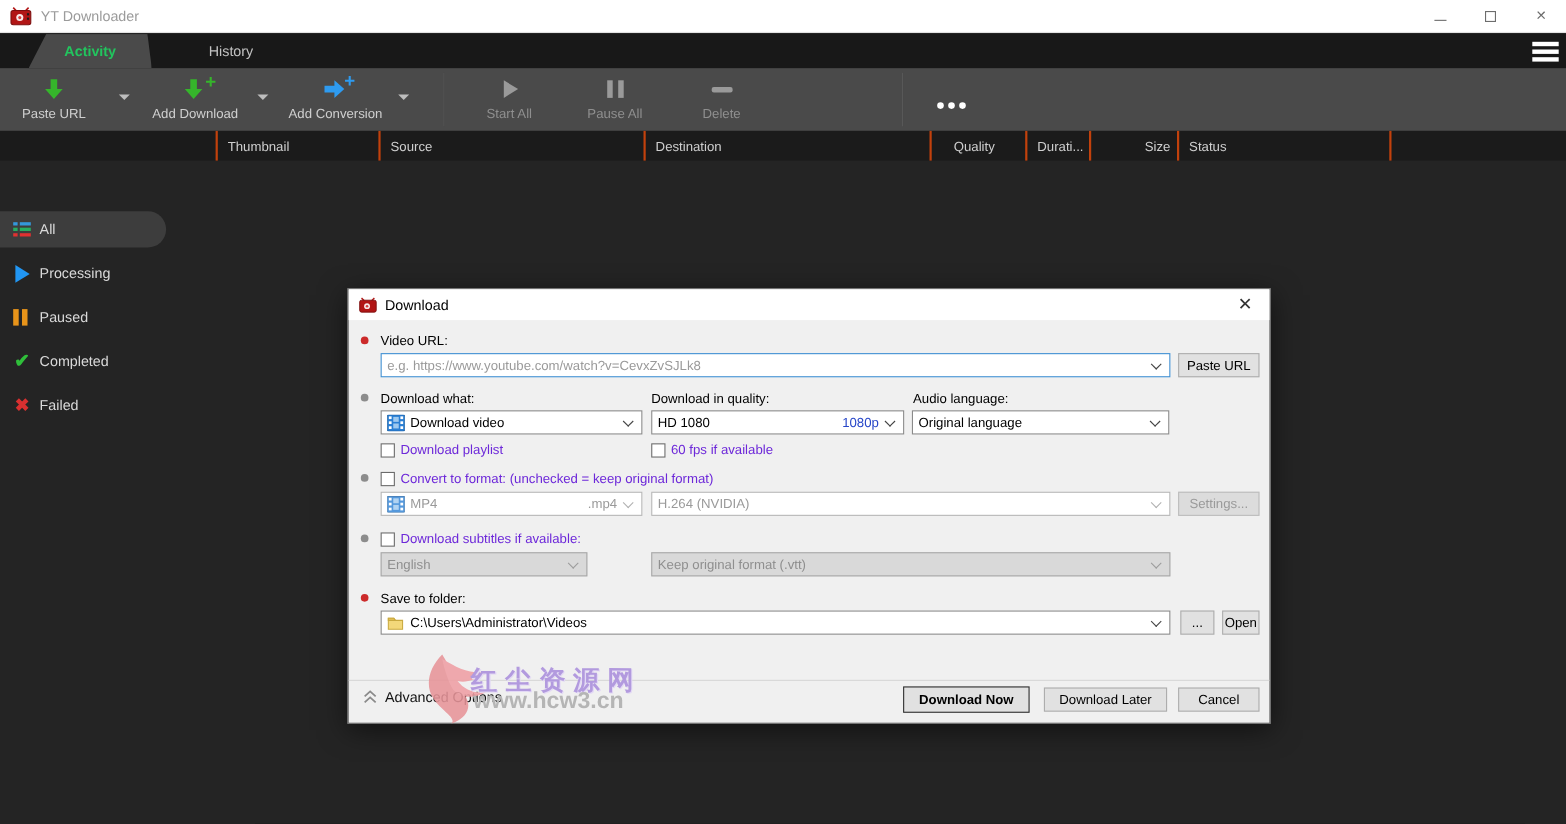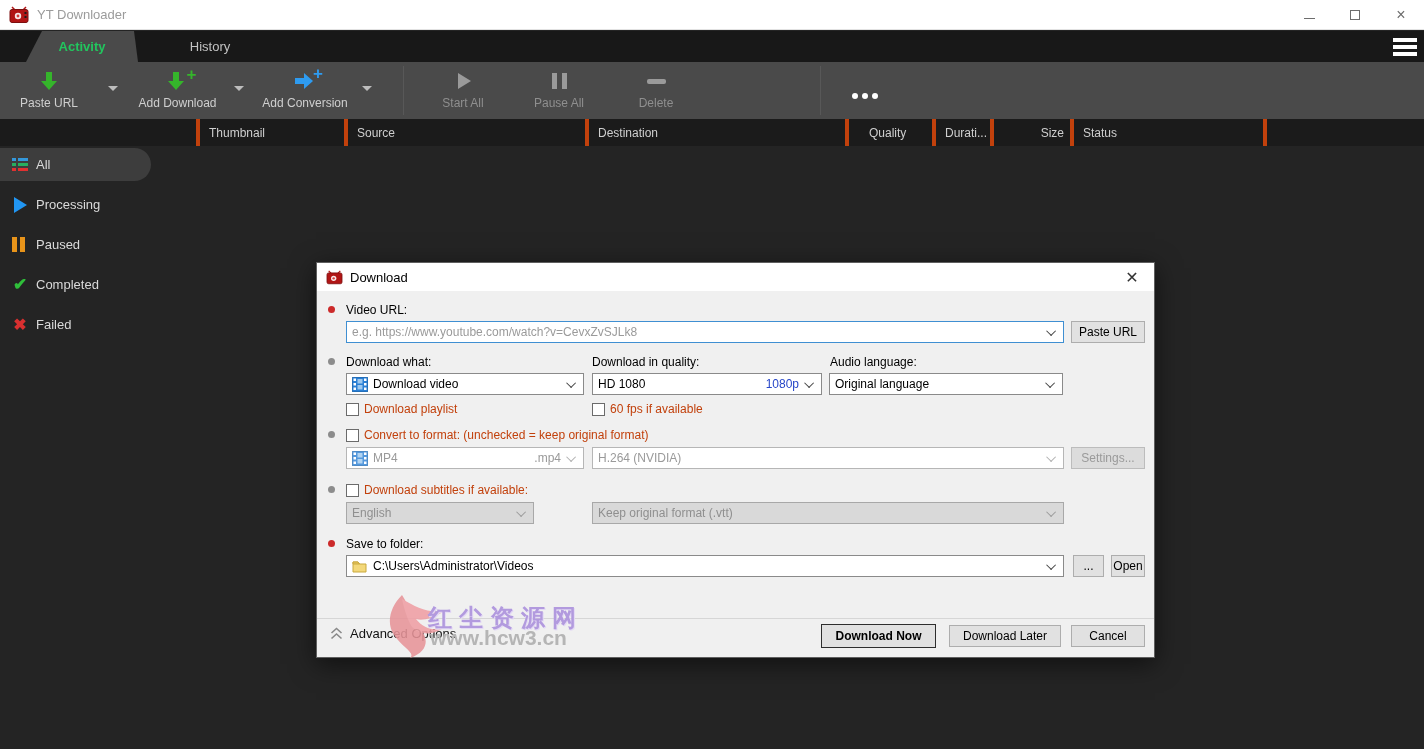--- a/index.html
+++ b/index.html
@@ -32,26 +32,26 @@
   .tool-label.disabled { color:#8f8f8f; }
   .caret { position:absolute; top:24px; width:0; height:0; border-left:5px solid transparent; border-right:5px solid transparent; border-top:5px solid #bdbdbd; }
   .tool-sep { position:absolute; top:4px; width:1px; height:49px; background:#3b3b3b; border-right:1px solid #585858; }
   .plus { position:absolute; font-weight:bold; font-size:17px; line-height:1; }
   .pause-bars div, .pause-gray div { display:inline-block; width:5px; height:16px; }
   .dash { width:19px; height:5px; border-radius:2px; background:#9a9a9a; }
   .dots span { display:inline-block; width:6px; height:6px; border-radius:50%; background:#ffffff; margin:0 2px; }
 
   
   .thead { position:absolute; left:0; top:119px; width:1424px; height:27px; background:#1b1b1b; display:flex; font-size:12px; color:#cfcfcf; }
-  .th { height:27px; display:flex; align-items:center; padding-left:9px; border-left:4px solid #c2410c; }
+  .th { height:27px; display:flex; align-items:center; padding-left:9px; border-left:2px solid #c2410c; }
   .th:first-child { border-left:none; }
   .th-size { justify-content:flex-end; padding-right:6px; }
 
   
-  .side-item { position:absolute; left:0; height:33px; display:flex; align-items:center; font-size:13px; color:#dadada; }
+  .side-item { position:absolute; left:0; height:33px; display:flex; align-items:center; font-size:13px; color:#dadada;margin-top:44px; }
   .side-item .sicon { width:18px; margin-left:11px; margin-right:7px; display:flex; align-items:center; justify-content:center; }
   .side-selected { width:151px; background:#3d3d3d; border-radius:0 17px 17px 0; }
   .list-icon { display:flex; flex-direction:column; gap:2px; }
   .list-icon .row { display:flex; gap:2px; }
   .list-icon .d { width:4px; height:3px; } .list-icon .b { width:10px; height:3px; }
   .play-blue { width:0; height:0; border-left:13px solid #2196f3; border-top:8px solid transparent; border-bottom:8px solid transparent; }
   .pause-orange div { display:inline-block; width:5px; height:15px; background:#e8941a; margin-right:3px; }
   .check-green { color:#2fbf3a; font-size:17px; font-weight:bold; }
   .cross-red { color:#d93030; font-size:16px; font-weight:bold; }
 
@@ -75,21 +75,21 @@
   .combo .right-txt { position:absolute; right:22px; }
   .placeholder-input { border:none; outline:none; flex:1; font-size:12px; font-family:"Liberation Sans",sans-serif; color:#000; background:transparent; }
   .placeholder-input::placeholder { color:#9a9a9a; }
   .film { margin-right:5px; flex:none; }
   .folder { margin-right:6px; flex:none; }
 
   .btn { position:absolute; height:22px; background:#e1e1e1; border:1px solid #adadad; font-size:12px; color:#000; display:flex; align-items:center; justify-content:center; font-family:"Liberation Sans",sans-serif; }
   .btn-default { height:24px; border:1px solid #2e2e2e; font-weight:bold; }
   .btn-disabled { background:#dcdcdc; color:#9a9a9a; border-color:#bcbcbc; }
 
-  .cb { position:absolute; display:flex; align-items:center; font-size:12px; color:#c2410c; white-space:nowrap; }
+  .cb { position:absolute; display:flex; align-items:center; font-size:12px; color:#6d28d9; white-space:nowrap; }
   .cb .box { width:13px; height:13px; background:#fff; border:1px solid #6b6b6b; margin-right:5px; flex:none; }
 
   .dlg-divider { position:absolute; left:0; top:355px; width:100%; border-top:1px solid #d6d6d6; }
   .advanced { position:absolute; left:12px; top:363px; display:flex; align-items:center; font-size:13px; color:#111; }
   .advanced svg { margin-right:6px; }
 
   
   .watermark { position:absolute; left:372px; top:593px; width:230px; height:66px; z-index:50; pointer-events:none; }
   .wm-cn { position:absolute; left:56px; top:9px; font-size:24px; font-weight:bold; color:#b29ade; letter-spacing:7px; text-shadow:1px 1px 0 #e3d9f5; }
   .wm-url { position:absolute; left:58px; top:33px; font-size:21px; font-weight:bold; color:#b5b5b5; }

